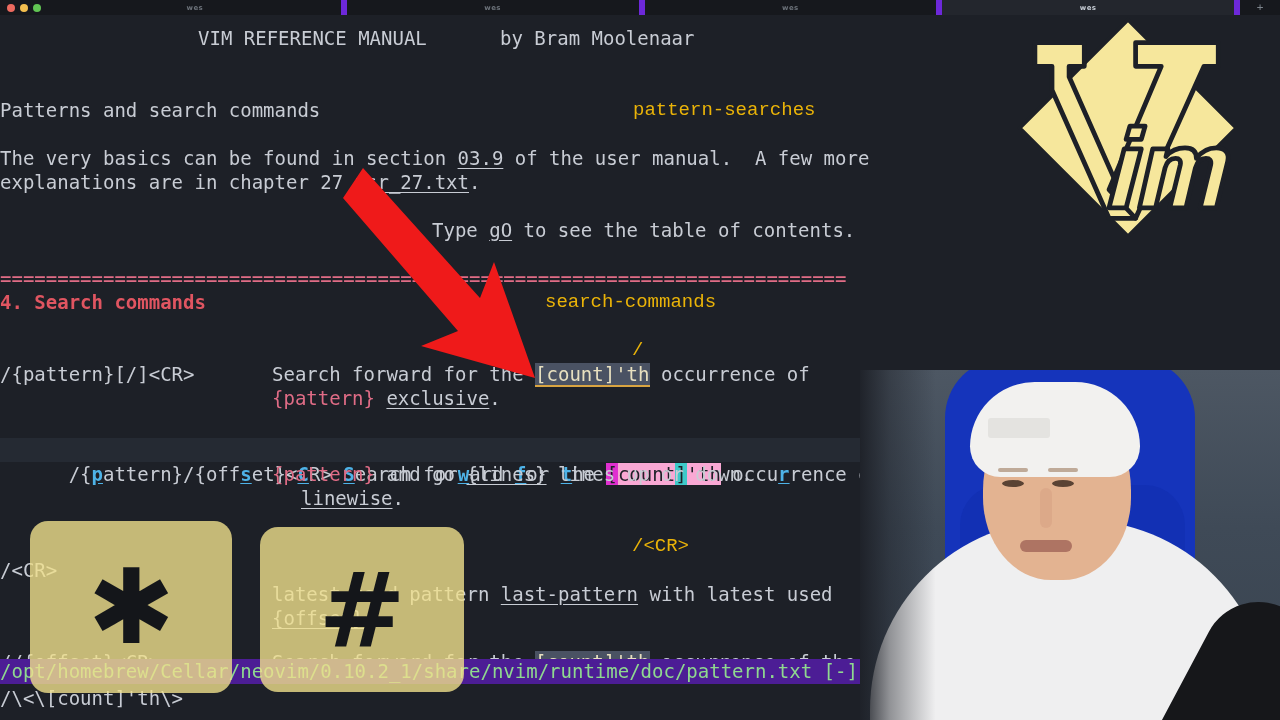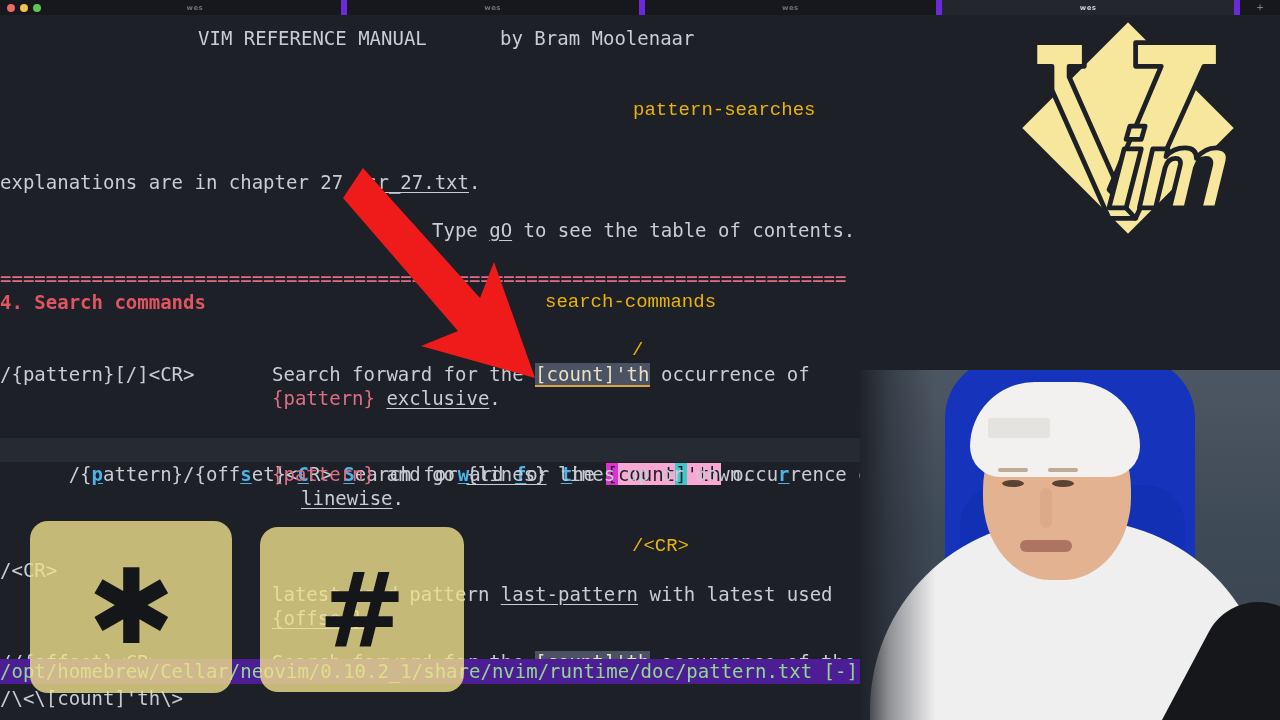--- a/index.html
+++ b/index.html
@@ -330,22 +330,24 @@
     <div class="tab">wes</div>
     <div class="tab active">wes</div>
     <div id="newtab">+</div>
   </div>
 
   <div id="editor">
 
     <div class="line" style="top:11px; left:500px;"><span>by Bram Moolenaar</span></div>
     <div class="line" style="top:11px; left:198px;"><span>VIM REFERENCE MANUAL</span></div>
 
+    <div class="line" style="top:83px; left:0px;"><span>Patterns and search commands</span></div>
     <div class="line c-ident" style="top:83px; left:633px;"><span>pattern-searches</span></div>
 
+    <div class="line" style="top:131px; left:0px;"><span>The very basics can be found in section </span><span class="c-opt">03.9</span><span> of the user manual.  A few more</span></div>
     <div class="line" style="top:155px; left:0px;"><span>explanations are in chapter 27 </span><span class="c-opt">usr_27.txt</span><span>.</span></div>
 
     <div class="line" style="top:203px; left:432px;"><span>Type </span><span class="c-opt">gO</span><span> to see the table of contents.</span></div>
 
     <div class="line c-rule" style="top:251px; left:0px;"><span>==========================================================================</span></div>
 
     <div class="line c-head" style="top:275px; left:0px;"><span>4. Search commands</span></div>
     <div class="line c-ident" style="top:275px; left:545px;"><span>search-commands</span></div>
 
     <div class="line c-ident" style="top:323px; left:632px;"><span>/</span></div>

